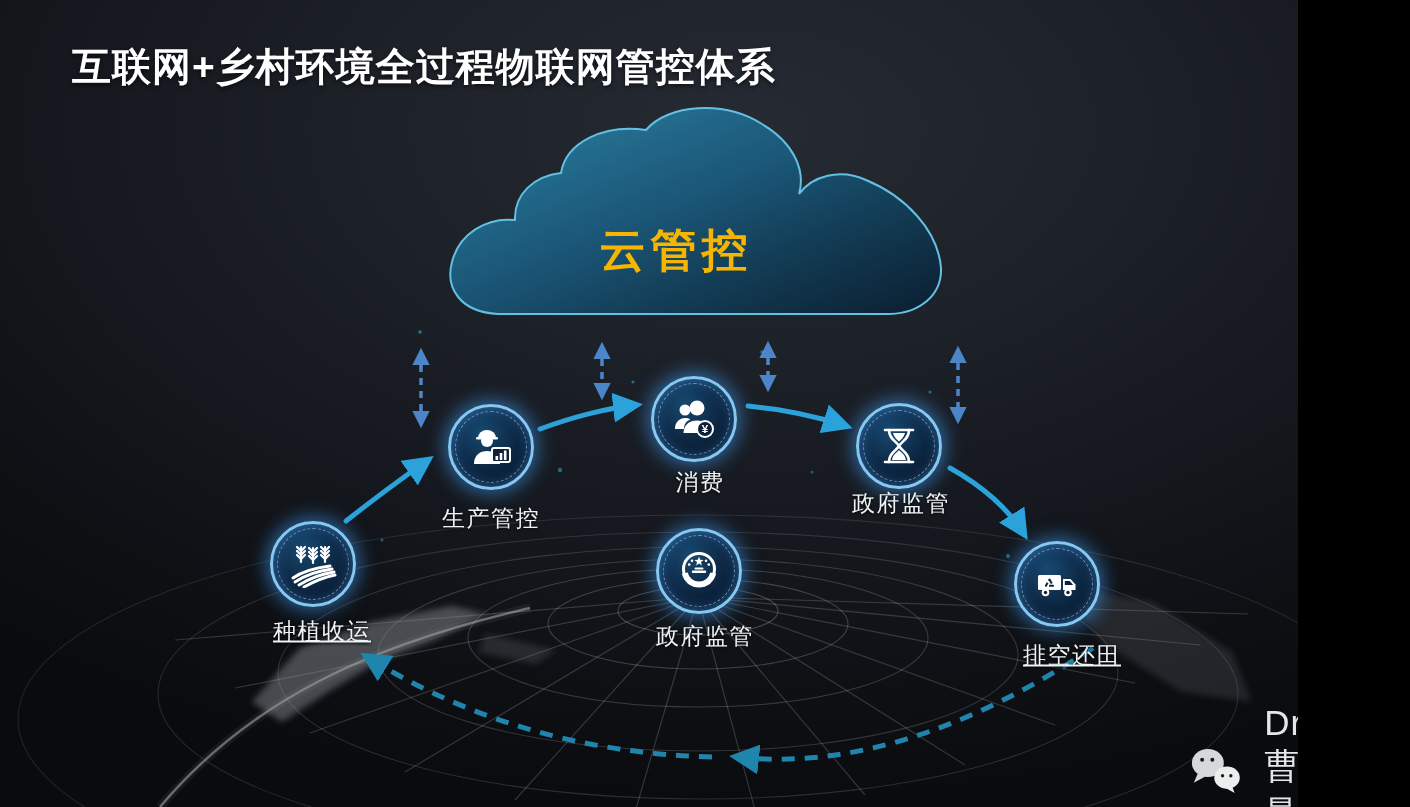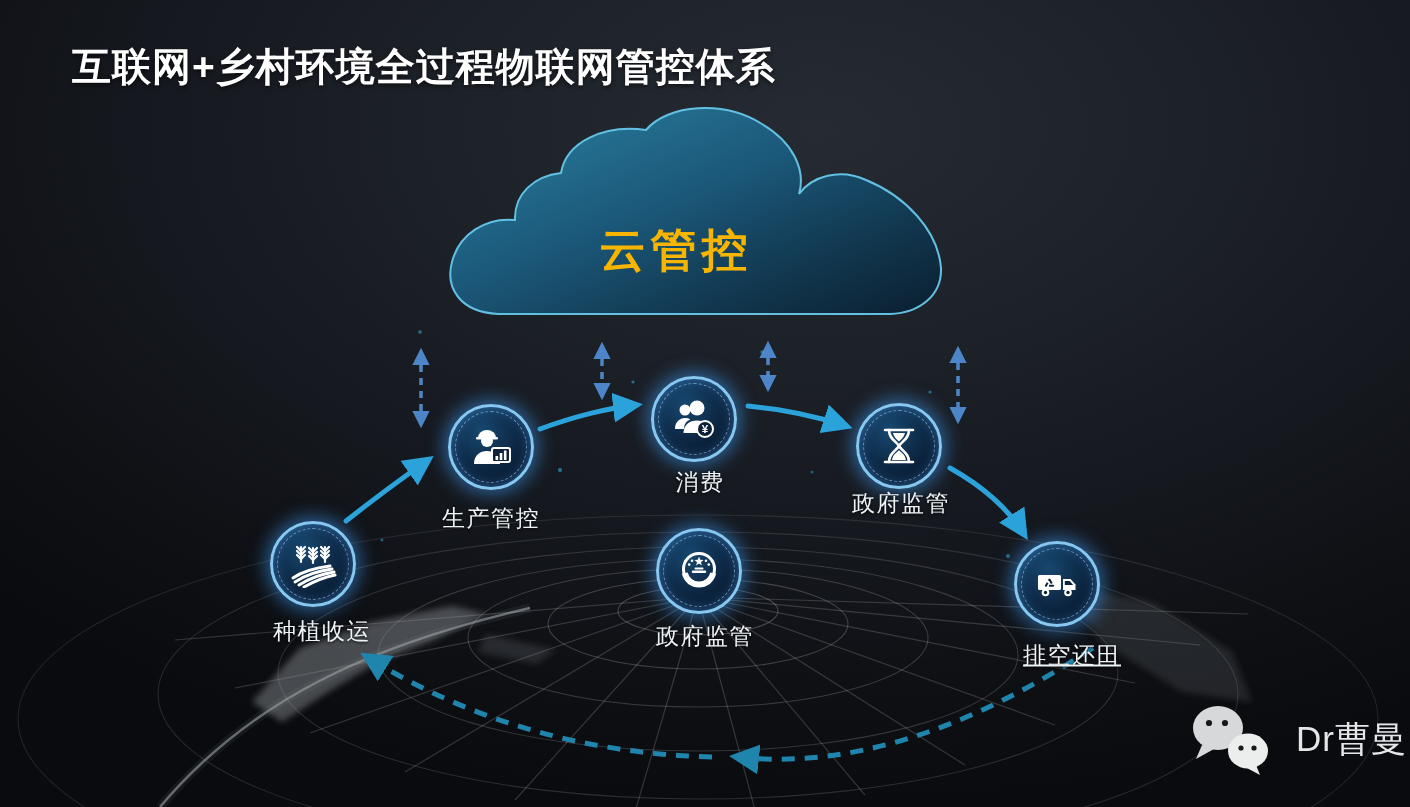--- a/index.html
+++ b/index.html
@@ -1,17 +1,17 @@
 <!DOCTYPE html>
 <html><head>
 <meta charset="utf-8">
 <style>
   html,body{margin:0;padding:0;background:#000;}
   .stage{
-    position:relative;width:1410px;height:807px;overflow:hidden;
+    position:relative;width:1298px;height:807px;overflow:hidden;
     font-family:"Liberation Sans","DejaVu Sans",sans-serif;
     background:
       radial-gradient(1150px 680px at 58% 16%, #262b33 0%, #1c2027 36%, #15181e 60%, #0e1014 82%, #090b0e 100%);
   }
   svg.diagram{position:absolute;inset:0;}
   .title{
     position:absolute;left:72px;top:40px;font-size:39px;font-weight:bold;color:#ffffff;
     letter-spacing:1px;text-shadow:0 2px 4px rgba(0,0,0,.6);
   }
   .cloud-label{
@@ -160,21 +160,21 @@
         <path d="M36 11 l-4 -4 M36 11 l4 -4 M36 15 l-4 -4 M36 15 l4 -4 M36 19 l-4 -4 M36 19 l4 -4"></path>
       </g>
       <g stroke="#fff" stroke-width="3" stroke-linecap="round" fill="none">
         <path d="M4 38 Q 17 29 41 26"></path>
         <path d="M6 42 Q 21 32 43 29"></path>
         <path d="M10 45 Q 26 35 45 32"></path>
         <path d="M15 47 Q 31 38 46 35"></path>
       </g>
     </svg>
   </div>
-  <div class="node-label" style="left:322px;top:631px;">种植收运</div>
+  <div class="node-label" style="left:322px;top:631px;text-decoration:underline;">种植收运</div>
 
   <div class="node-icon" style="left:491px;top:447px;">
     <svg width="48" height="48" viewBox="0 0 48 48">
       <g fill="#fff">
         <circle cx="20" cy="18" r="6"></circle>
         <path d="M11 15 a9 8 0 0 1 18 0 z"></path>
         <rect x="9" y="14" width="22" height="2.4" rx="1.2"></rect>
         <path d="M7 41 c0 -9 6 -13 13 -13 s13 4 13 13 z"></path>
       </g>
       <rect x="25" y="25" width="18" height="14" rx="2" fill="#0d2238" stroke="#fff" stroke-width="2"></rect>

